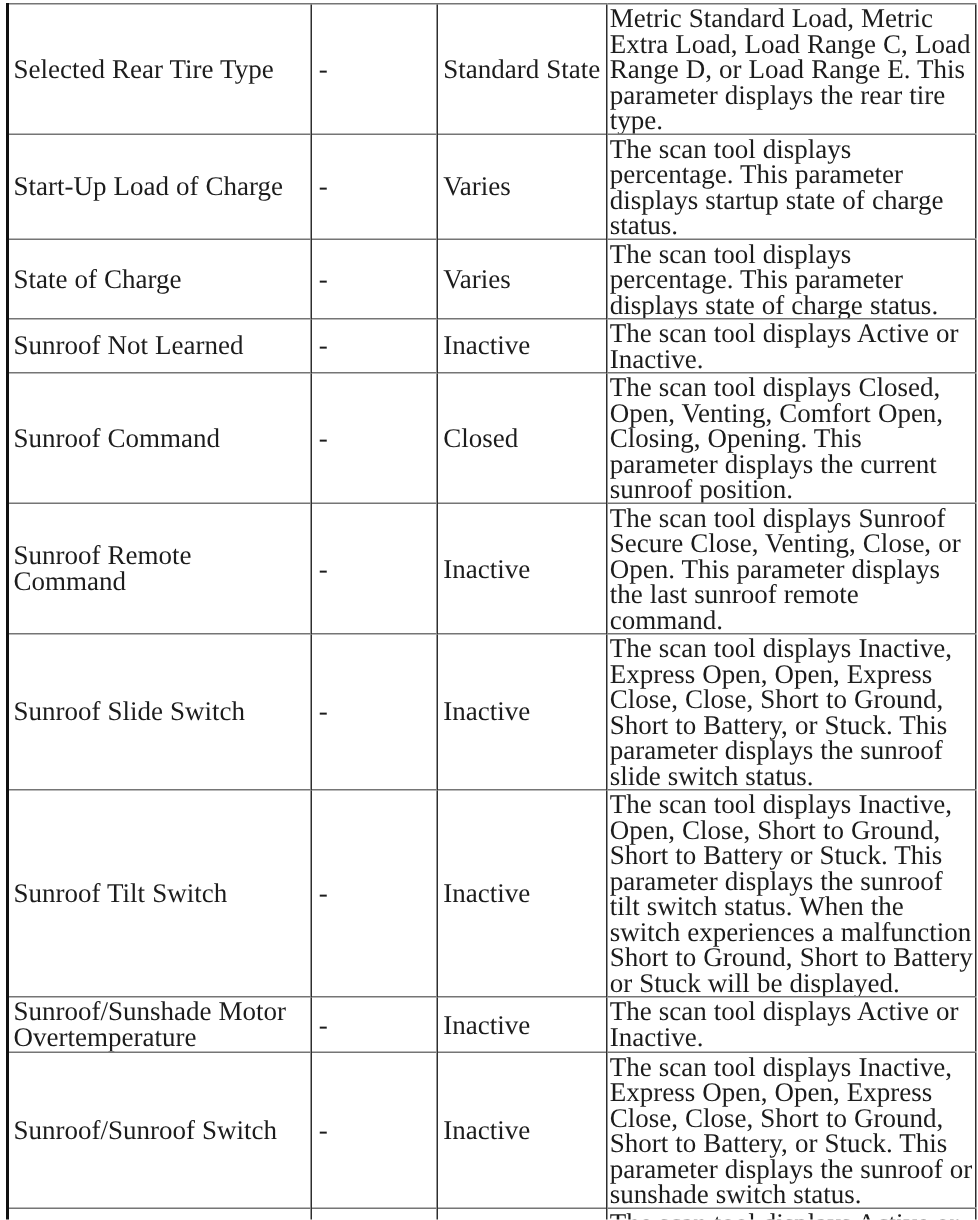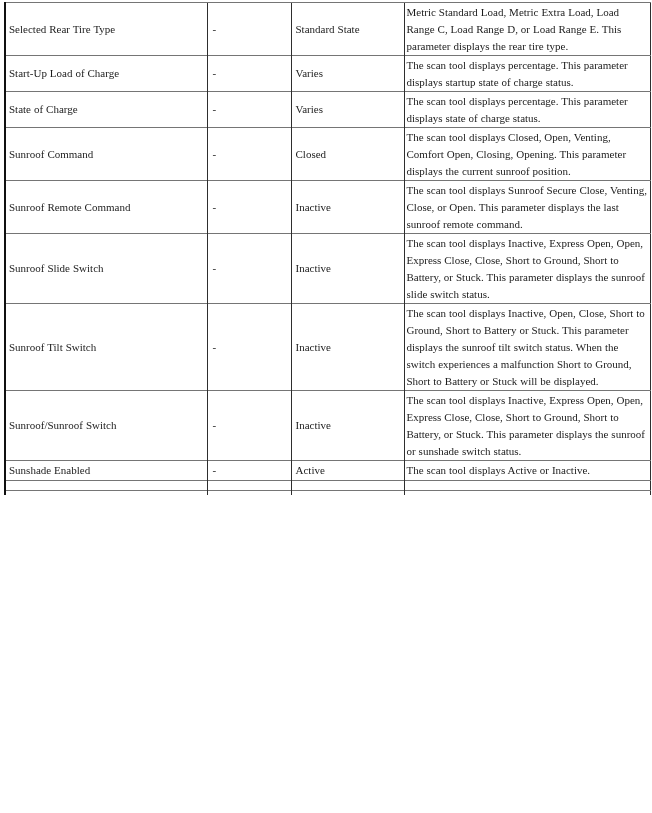--- a/index.html
+++ b/index.html
@@ -19,21 +19,21 @@
     border-top: 1px solid #3a3a3a;
     border-right: 1px solid #2e2e2e;
   }
   col.c1 { width: 202px; }
   col.c2 { width: 84px; }
   col.c3 { width: 113px; }
   col.c4 { width: 246px; }
   td {
     border-left: 1px solid #2e2e2e;
     border-top: 1px solid #757575;
-    font-size: 11px;
+    font-size: 18px;
     line-height: 17px;
     color: #1c1c1c;
     overflow: hidden;
     word-spacing: 0.2px;
     font-family: Liberation Serif, serif;
   }
   td.param {
     vertical-align: middle;
     padding: 1px 4px 1px 3px;
   }
@@ -75,20 +75,26 @@
     <td class="value">Varies</td>
     <td class="desc">The scan tool displays percentage. This parameter displays startup state of charge status.</td>
   </tr>
       <tr>
     <td class="param">State of Charge</td>
     <td class="dash">-</td>
     <td class="value">Varies</td>
     <td class="desc">The scan tool displays percentage. This parameter displays state of charge status.</td>
   </tr>
       <tr>
+    <td class="param">Sunroof Not Learned</td>
+    <td class="dash">-</td>
+    <td class="value">Inactive</td>
+    <td class="desc">The scan tool displays Active or Inactive.</td>
+  </tr>
+      <tr>
     <td class="param">Sunroof Command</td>
     <td class="dash">-</td>
     <td class="value">Closed</td>
     <td class="desc">The scan tool displays Closed, Open, Venting, Comfort Open, Closing, Opening. This parameter displays the current sunroof position.</td>
   </tr>
       <tr>
     <td class="param">Sunroof Remote Command</td>
     <td class="dash">-</td>
     <td class="value">Inactive</td>
     <td class="desc">The scan tool displays Sunroof Secure Close, Venting, Close, or Open. This parameter displays the last sunroof remote command.</td>
@@ -97,20 +103,26 @@
     <td class="param">Sunroof Slide Switch</td>
     <td class="dash">-</td>
     <td class="value">Inactive</td>
     <td class="desc">The scan tool displays Inactive, Express Open, Open, Express Close, Close, Short to Ground, Short to Battery, or Stuck. This parameter displays the sunroof slide switch status.</td>
   </tr>
       <tr>
     <td class="param">Sunroof Tilt Switch</td>
     <td class="dash">-</td>
     <td class="value">Inactive</td>
     <td class="desc">The scan tool displays Inactive, Open, Close, Short to Ground, Short to Battery or Stuck. This parameter displays the sunroof tilt switch status. When the switch experiences a malfunction Short to Ground, Short to Battery or Stuck will be displayed.</td>
+  </tr>
+      <tr>
+    <td class="param">Sunroof/Sunshade Motor Overtemperature</td>
+    <td class="dash">-</td>
+    <td class="value">Inactive</td>
+    <td class="desc">The scan tool displays Active or Inactive.</td>
   </tr>
       <tr>
     <td class="param">Sunroof/Sunroof Switch</td>
     <td class="dash">-</td>
     <td class="value">Inactive</td>
     <td class="desc">The scan tool displays Inactive, Express Open, Open, Express Close, Close, Short to Ground, Short to Battery, or Stuck. This parameter displays the sunroof or sunshade switch status.</td>
   </tr>
       <tr>
     <td class="param">Sunshade Enabled</td>
     <td class="dash">-</td>

